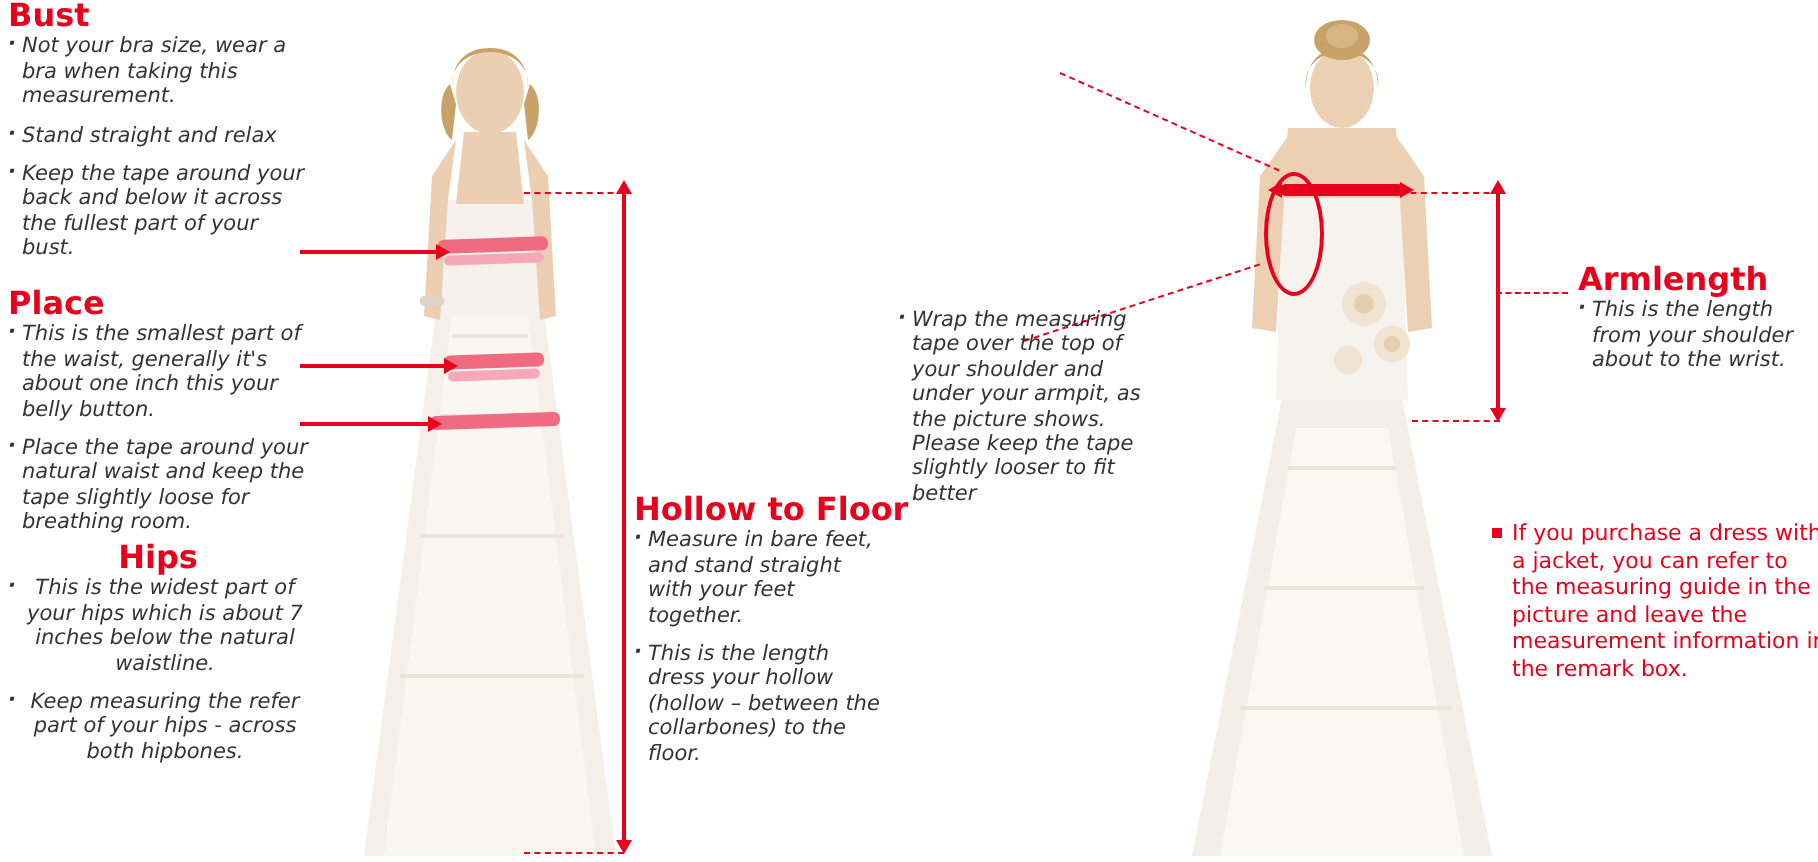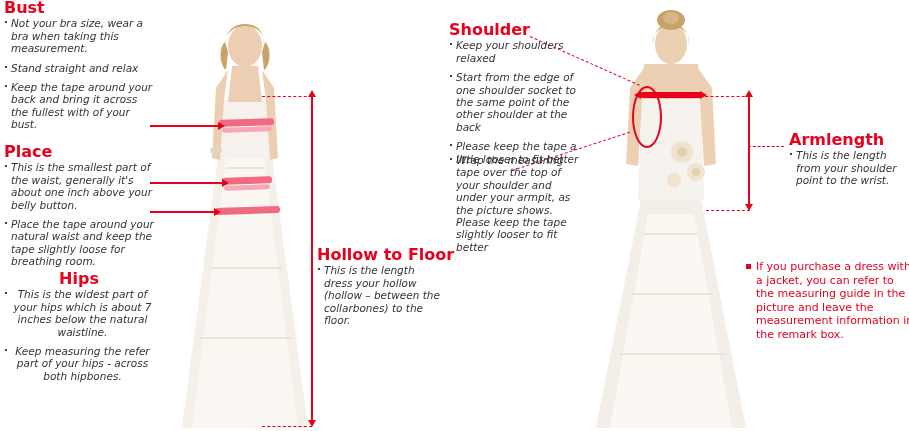--- a/index.html
+++ b/index.html
@@ -205,66 +205,59 @@
   <div class="arrow arr-down" style="left:745px; top:204px;"></div>
   <div class="dash" style="left:700px; top:96px; width:50px;"></div>
   <div class="dash" style="left:706px; top:210px; width:44px;"></div>
   <div class="dash" style="left:748px; top:146px; width:36px;"></div>
 
   <div class="block" style="left:4px; top:2px; width:150px;">
     <div class="heading">Bust</div>
     <ul class="bullets">
       <li>Not your bra size, wear a bra when taking this measurement.</li>
       <li>Stand straight and relax</li>
-      <li>Keep the tape around your back and bring it across the fullest with of your bust.</li>
+      <li>Keep the tape around your back and below it across the fullest part of your bust.</li>
     </ul>
   </div>
 
   <div class="block" style="left:4px; top:146px; width:150px;">
     <div class="heading">Place</div>
     <ul class="bullets">
-      <li>This is the smallest part of the waist, generally it's about one inch above your belly button.</li>
+      <li>This is the smallest part of the waist, generally it's about one inch this your belly button.</li>
       <li>Place the tape around your natural waist and keep the tape slightly loose for breathing room.</li>
     </ul>
   </div>
 
   <div class="block" style="left:4px; top:273px; width:150px;text-align:center;">
     <div class="heading">Hips</div>
     <ul class="bullets">
       <li>This is the widest part of your hips which is about 7 inches below the natural waistline.</li>
       <li>Keep measuring the refer part of your hips - across both hipbones.</li>
     </ul>
   </div>
 
   <div class="block" style="left:317px; top:249px; width:128px;">
     <div class="heading">Hollow to Floor</div>
     <ul class="bullets">
+      <li>Measure in bare feet, and stand straight with your feet together.</li>
       <li>This is the length dress your hollow (hollow – between the collarbones) to the floor.</li>
     </ul>
   </div>
 
-  <div class="block" style="left:449px; top:24px; width:134px;">
-    <div class="heading">Shoulder</div>
-    <ul class="bullets">
-      <li>Keep your shoulders relaxed</li>
-      <li>Start from the edge of one shoulder socket to the same point of the other shoulder at the back</li>
-      <li>Please keep the tape a little looser to fit better</li>
-    </ul>
-  </div>
 
   <div class="block" style="left:449px; top:154px; width:134px;">
     <ul class="bullets">
       <li>Wrap the measuring tape over the top of your shoulder and under your armpit, as the picture shows. Please keep the tape slightly looser to fit better</li>
     </ul>
   </div>
 
   <div class="block" style="left:789px; top:134px; width:116px;">
     <div class="heading">Armlength</div>
     <ul class="bullets">
-      <li>This is the length from your shoulder point to the wrist.</li>
+      <li>This is the length from your shoulder about to the wrist.</li>
     </ul>
   </div>
 
   <div class="note" style="left:746px; top:260px; width:158px;">
     <span>If you purchase a dress with a jacket, you can refer to the measuring guide in the picture and leave the measurement information in the remark box.</span>
   </div>
 
 </div>
 
 </body></html>

